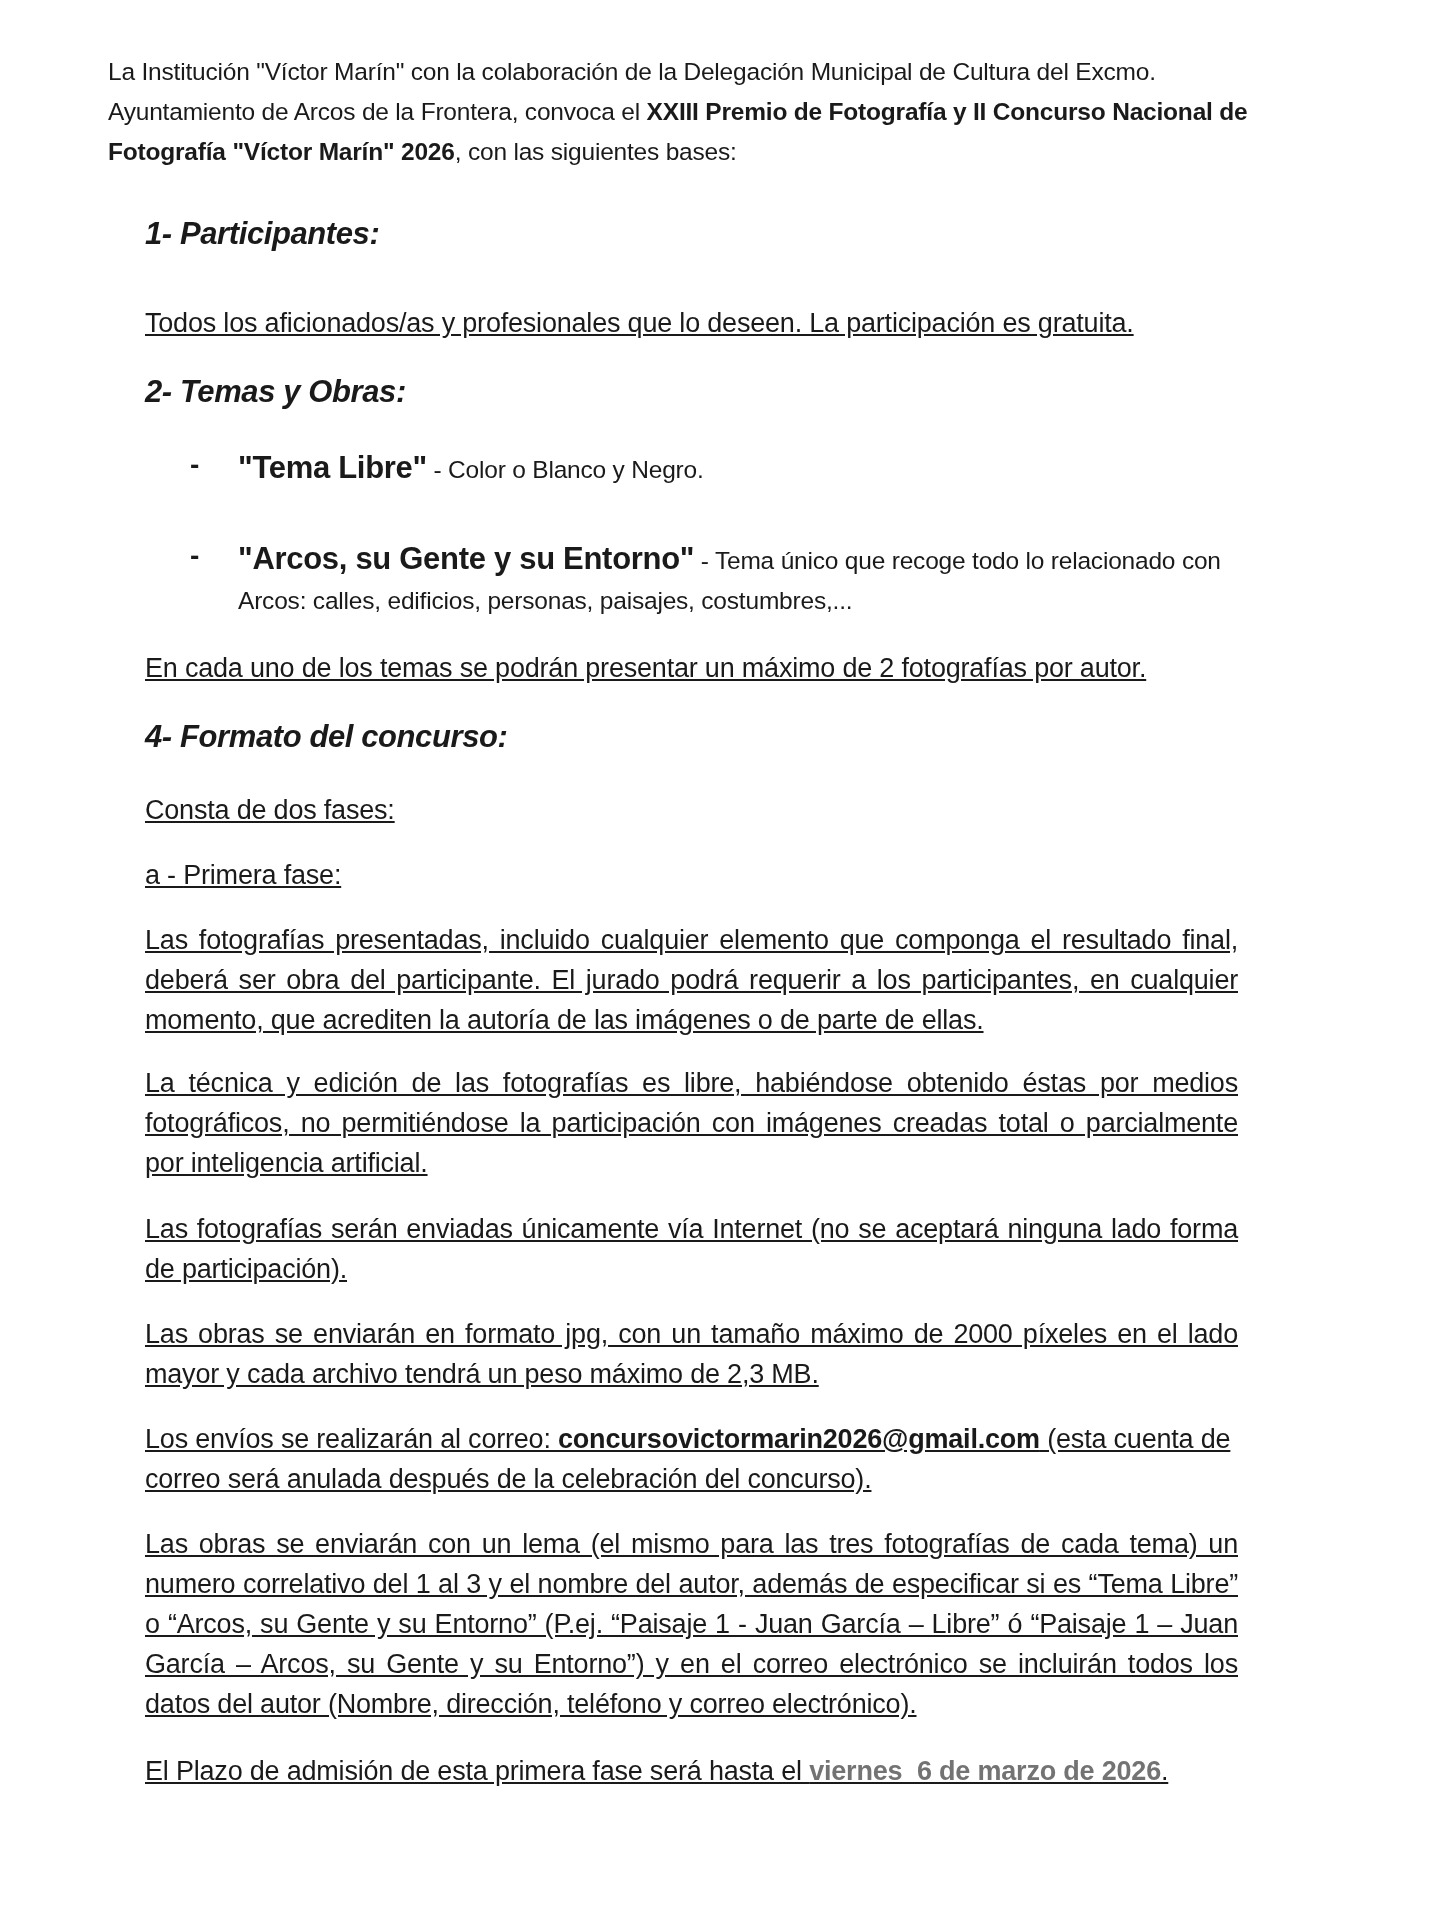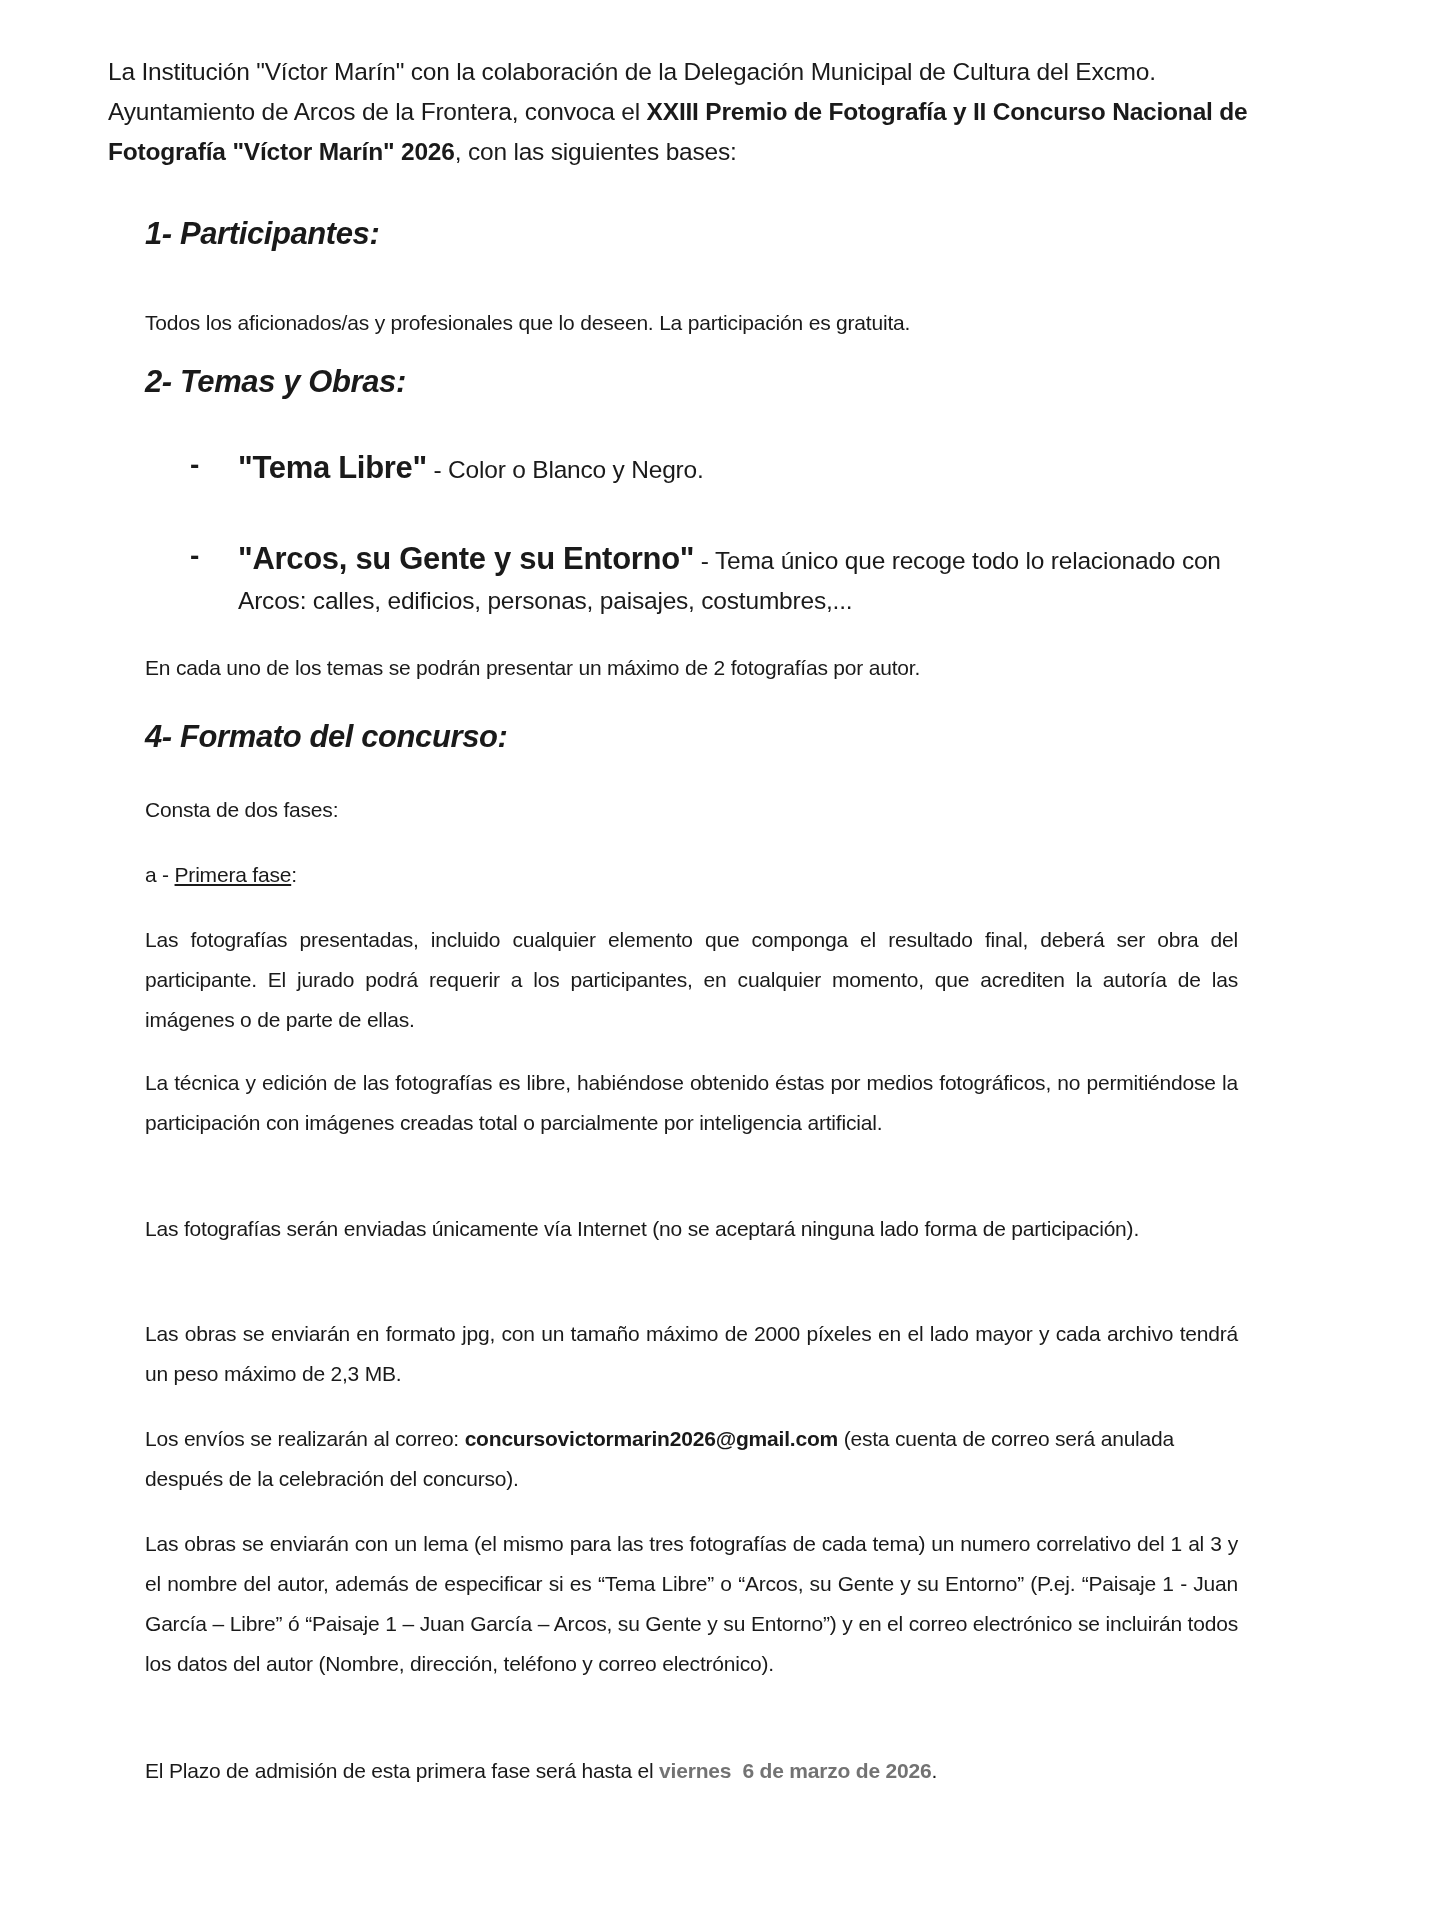--- a/index.html
+++ b/index.html
@@ -13,21 +13,21 @@
     position: absolute; left: 108px; top: 52px; width: 1150px;
     font-size: 24.5px; line-height: 40px; letter-spacing: -0.2px;
   }
   .intro b { font-weight: bold; }
   .h {
     position: absolute; left: 145px;
     font-size: 31px; font-weight: bold; font-style: italic; letter-spacing: -0.4px;
   }
   .p {
     position: absolute; left: 145px; width: 1093px;
-    font-size: 21px; line-height: 40px; letter-spacing: -0.2px;
+    font-size: 27px; line-height: 40px; letter-spacing: -0.2px; text-decoration: underline;
   }
   .p.just { text-align: justify; text-align-last: left; }
   .dash { position: absolute; left: 190px; font-size: 28px; font-weight: bold; }
   .bullet { position: absolute; left: 238px; width: 1010px; font-size: 24.5px; line-height: 40px; letter-spacing: -0.2px; }
   .bullet .big { font-size: 31px; font-weight: bold; letter-spacing: -0.3px; }
   .u { text-decoration: underline; }
   .red { color: #737373; font-weight: bold; }
   .bold { font-weight: bold; }
 </style>
 </head>
@@ -35,21 +35,21 @@
 
 <div class="page">
 
   <div class="intro">
     <span>La Institución "Víctor Marín" con la colaboración de la Delegación Municipal de Cultura del Excmo. Ayuntamiento de Arcos de la Frontera, convoca el </span><b>XXIII Premio de Fotografía y II Concurso Nacional de Fotografía "Víctor Marín" 2026</b><span>, con las siguientes bases:</span>
   </div>
 
   <div class="h" style="top:216px;">1- Participantes:</div>
   <div class="p" style="top:303px;">Todos los aficionados/as y profesionales que lo deseen. La participación es gratuita.</div>
 
-  <div class="h" style="top:364px;">2- Temas y Obras:</div>
+  <div class="h" style="top:374px;">2- Temas y Obras:</div>
 
   <div class="dash" style="top:449px;">-</div>
   <div class="bullet" style="top:448px;">
     <span class="big">"Tema Libre"</span><span> - Color o Blanco y Negro.</span>
   </div>
 
   <div class="dash" style="top:540px;">-</div>
   <div class="bullet" style="top:539px;">
     <span class="big">"Arcos, su Gente y su Entorno"</span><span> - Tema único que recoge todo lo relacionado con Arcos: calles, edificios, personas, paisajes, costumbres,...</span>
   </div>

